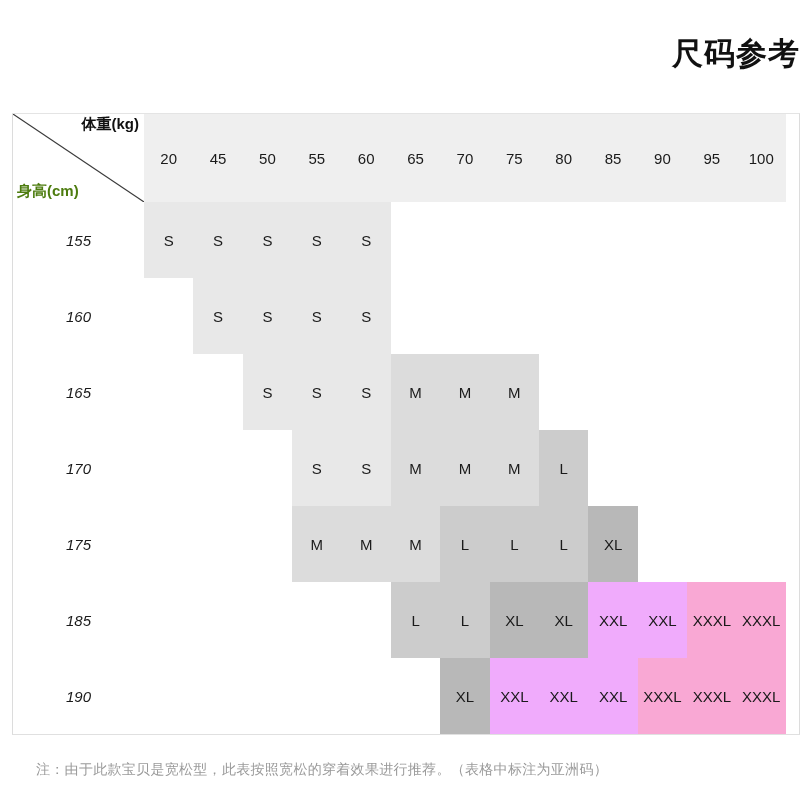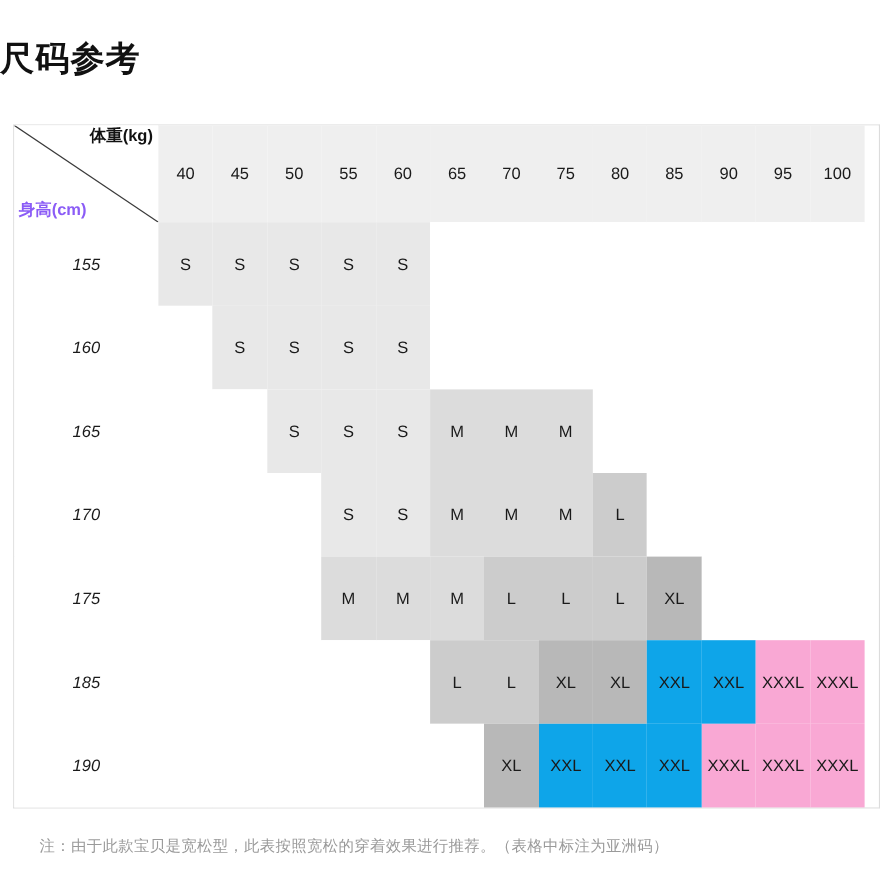--- a/index.html
+++ b/index.html
@@ -20,21 +20,21 @@
     width: 800px;
     height: 800px;
   }
 
   
   .title {
     position: absolute;
     left: 0;
     top: 33px;
     width: 800px;
-    text-align: left;
+    text-align: right;
     font-size: 31px;
     font-weight: bold;
     letter-spacing: 1px;
     color: #111111;
   }
 
   
   .table-wrap {
     position: absolute;
     left: 12px;
@@ -91,21 +91,21 @@
     font-weight: bold;
     color: #111;
     line-height: 1.1;
   }
   .corner .lbl-height {
     position: absolute;
     left: 4px;
     bottom: 3px;
     font-size: 15px;
     font-weight: bold;
-    color: #8b5cf6;
+    color: #4d7c0f;
     line-height: 1.1;
   }
 
   
   th.whead {
     height: 88px;
     background: #efefef;
     font-size: 15px;
     color: #1a1a1a;
     font-weight: normal;
@@ -126,21 +126,21 @@
   td.cell {
     height: 66.5px;
     background: #ffffff;
     font-size: 15px;
     color: #111111;
   }
   td.cell.sz-S    { background: #e8e8e8; }
   td.cell.sz-M    { background: #dcdcdc; }
   td.cell.sz-L    { background: #cccccc; }
   td.cell.sz-XL   { background: #b8b8b8; }
-  td.cell.sz-XXL  { background: #0ea5e9; }
+  td.cell.sz-XXL  { background: #f0abfc; }
   td.cell.sz-XXXL { background: #f9a8d4; }
 
   
   .note {
     position: absolute;
     left: 0;
     top: 761px;
     width: 644px;
     text-align: center;
     font-size: 14px;
@@ -160,21 +160,21 @@
       <thead>
         <tr>
           <th class="corner">
             <svg class="diag" viewBox="0 0 131 88" preserveAspectRatio="none">
               <line x1="0" y1="0" x2="131" y2="88" stroke="#3a3a3a" stroke-width="1.1"></line>
             </svg>
             <span class="lbl-weight">体重(kg)</span>
             <span class="lbl-height">身高(cm)</span>
           </th>
 
-        <th class="whead">40</th>
+        <th class="whead">20</th>
             <th class="whead">45</th>
             <th class="whead">50</th>
             <th class="whead">55</th>
             <th class="whead">60</th>
             <th class="whead">65</th>
             <th class="whead">70</th>
             <th class="whead">75</th>
             <th class="whead">80</th>
             <th class="whead">85</th>
             <th class="whead">90</th>

